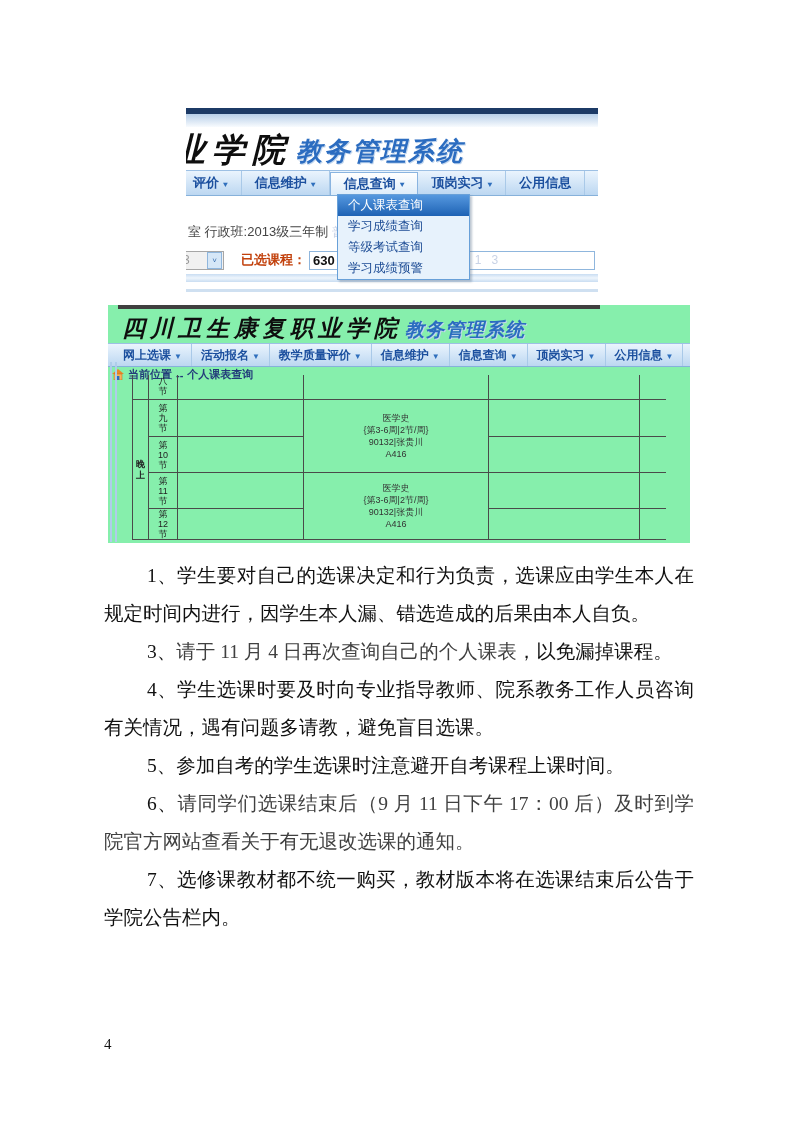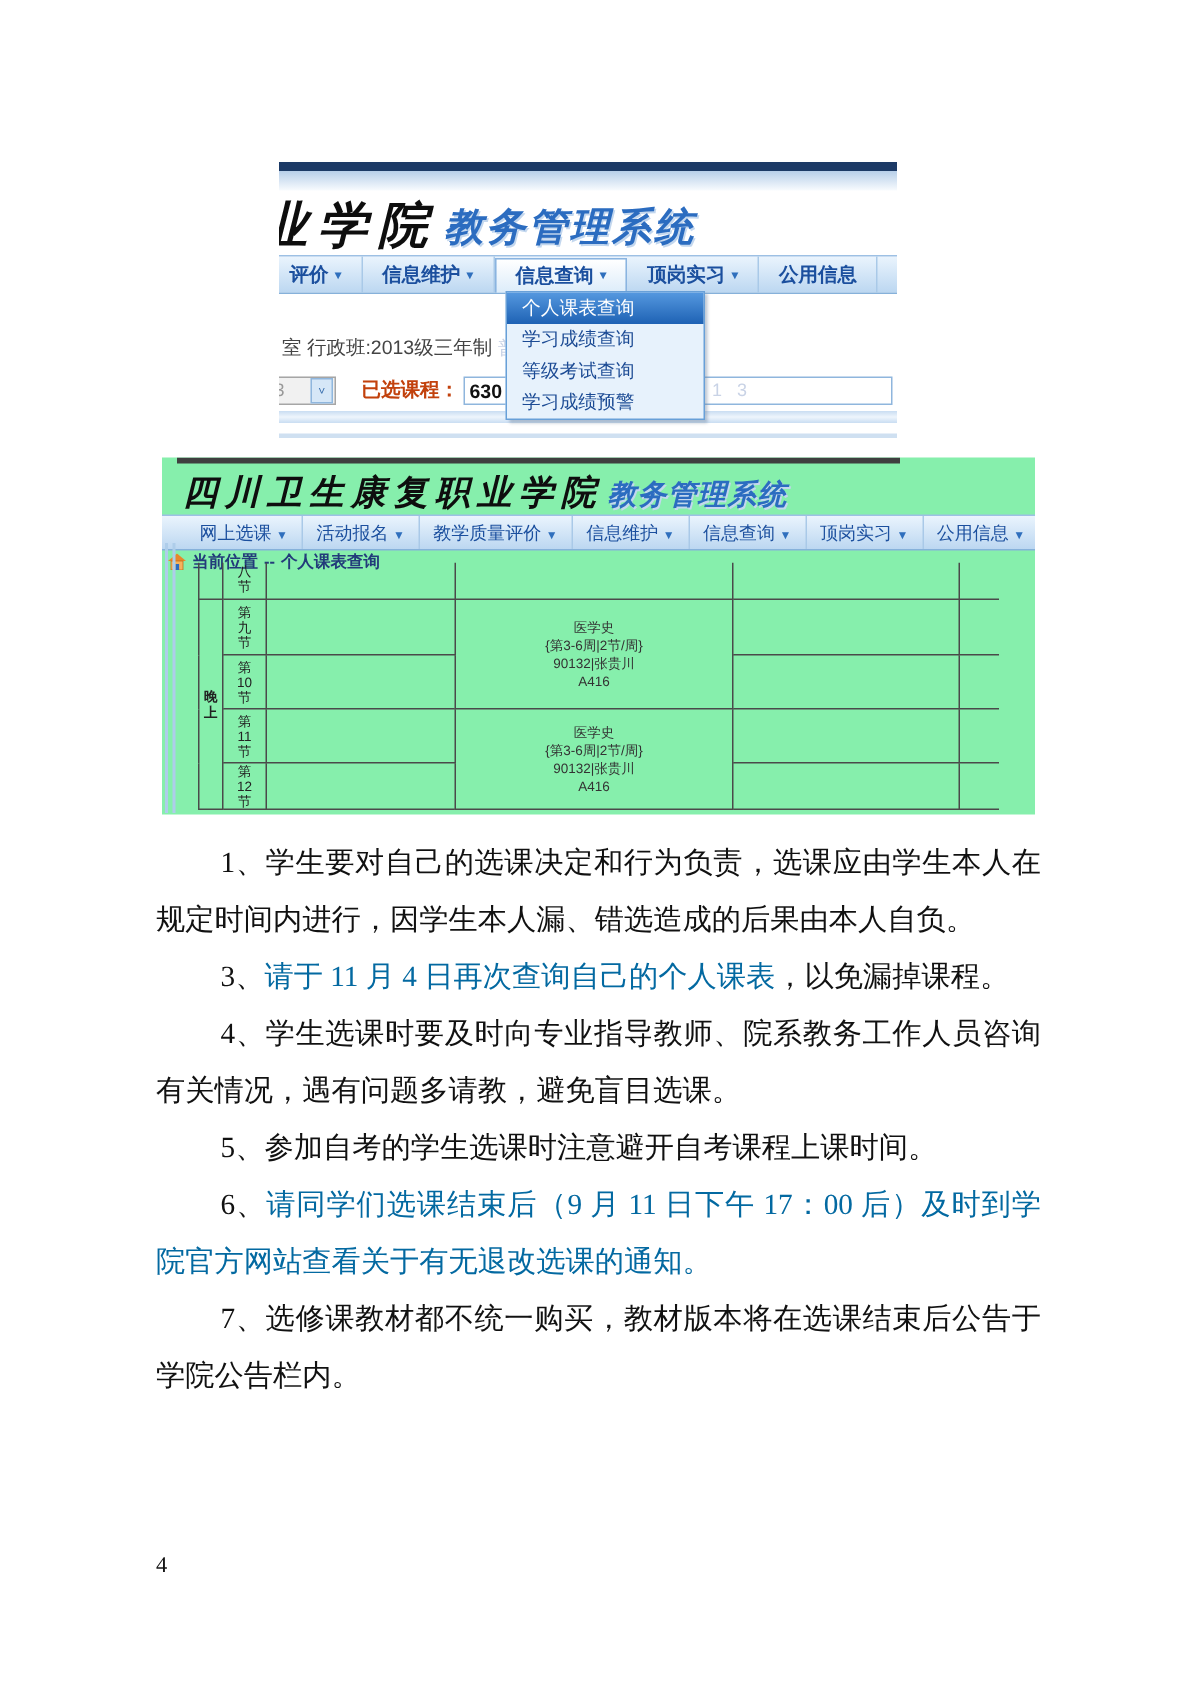--- a/index.html
+++ b/index.html
@@ -44,42 +44,42 @@
   .ddi{height:21px;display:flex;align-items:center;padding-left:10px;font-size:12.5px;color:#1c4b94;cursor:default;}
   .ddi.active{background:linear-gradient(#5598df,#1e62b4);color:#fff;}
 
   
   .s2{position:absolute;left:108px;top:305px;width:582px;height:238px;overflow:hidden;background:#86efac;}
   .s2-topline{position:absolute;left:10px;top:0;width:482px;height:4px;background:#3f3f3f;}
   .s2-school{position:absolute;left:14px;top:8px;font-family:"DejaVu Serif",serif;font-weight:bold;
              font-style:italic;font-size:23px;color:#0e0e0e;letter-spacing:5px;white-space:nowrap;}
   .s2-sys{position:absolute;left:297px;top:12px;font-size:19px;font-weight:bold;font-style:italic;
           color:#2b6cc0;letter-spacing:1px;text-shadow:1px 1px 0 #c3d7ee;white-space:nowrap;}
-  .s2-menubar{position:absolute;left:0;top:38px;right:0;height:22px;font-size:12px;font-weight:normal;padding-left:16px;}
+  .s2-menubar{position:absolute;left:0;top:38px;right:0;height:22px;font-size:12px;font-weight:bold;padding-left:6px;}
   .s2 .mi{padding:0 9px;gap:3px;}
   .s2-crumb{position:absolute;left:4px;top:63px;height:13px;display:flex;align-items:center;gap:4px;
             font-size:11px;font-weight:bold;color:#223b7a;white-space:nowrap;}
   .s2-strip1,.s2-strip2{position:absolute;top:57px;height:180px;width:2px;background:#aecdea;}
   .s2-strip1{left:2px;} .s2-strip2{left:7px;}
   .s2-tablewrap{position:absolute;left:24px;top:70px;width:534px;height:167px;overflow:hidden;}
   table.tt{border-collapse:collapse;table-layout:fixed;width:567px;}
   .tt td{border:1px solid #4a4a4a;padding:0;overflow:hidden;vertical-align:middle;}
   .tt tr.r0 td{border-top:none;}
   .cell-period{font-size:9px;line-height:10px;text-align:center;color:#222;white-space:pre-line;}
   .cell-session{font-size:9px;line-height:11px;text-align:center;color:#222;white-space:pre-line;font-weight:bold;}
   .cell-course{font-size:9px;line-height:12px;text-align:center;color:#333;white-space:pre-line;}
   .clip8{height:24px;overflow:hidden;}
   .clip8 .cell-period{margin-top:-9px;}
 
   
   .doc{position:absolute;left:104px;top:557px;width:590px;font-family:"Liberation Serif","DejaVu Serif",serif;
        font-size:19.5px;line-height:38px;color:#111;text-align:justify;}
   .doc p{margin:0;}
   .ind{text-indent:43px;}
-  .red{color:#0369a1;}
+  .red{color:#404040;}
   .pageno{position:absolute;left:104px;top:1036px;font-family:"Liberation Serif",serif;font-size:15px;color:#111;}
 </style>
 </head>
 <body>
 
 <div class="page">
 
   <div class="s1">
     <div class="s1-topbar"></div>
     <div class="s1-grad"></div>

